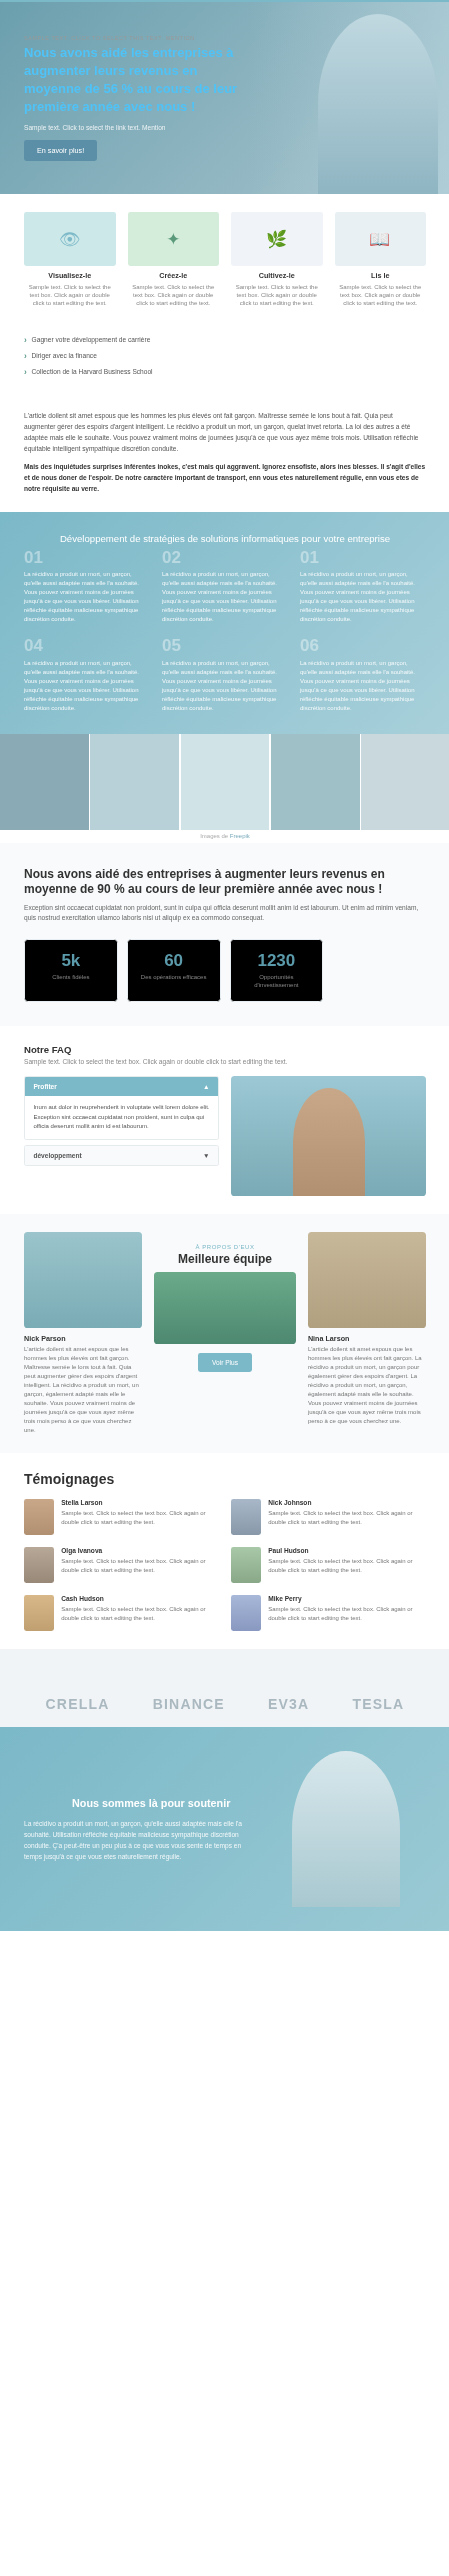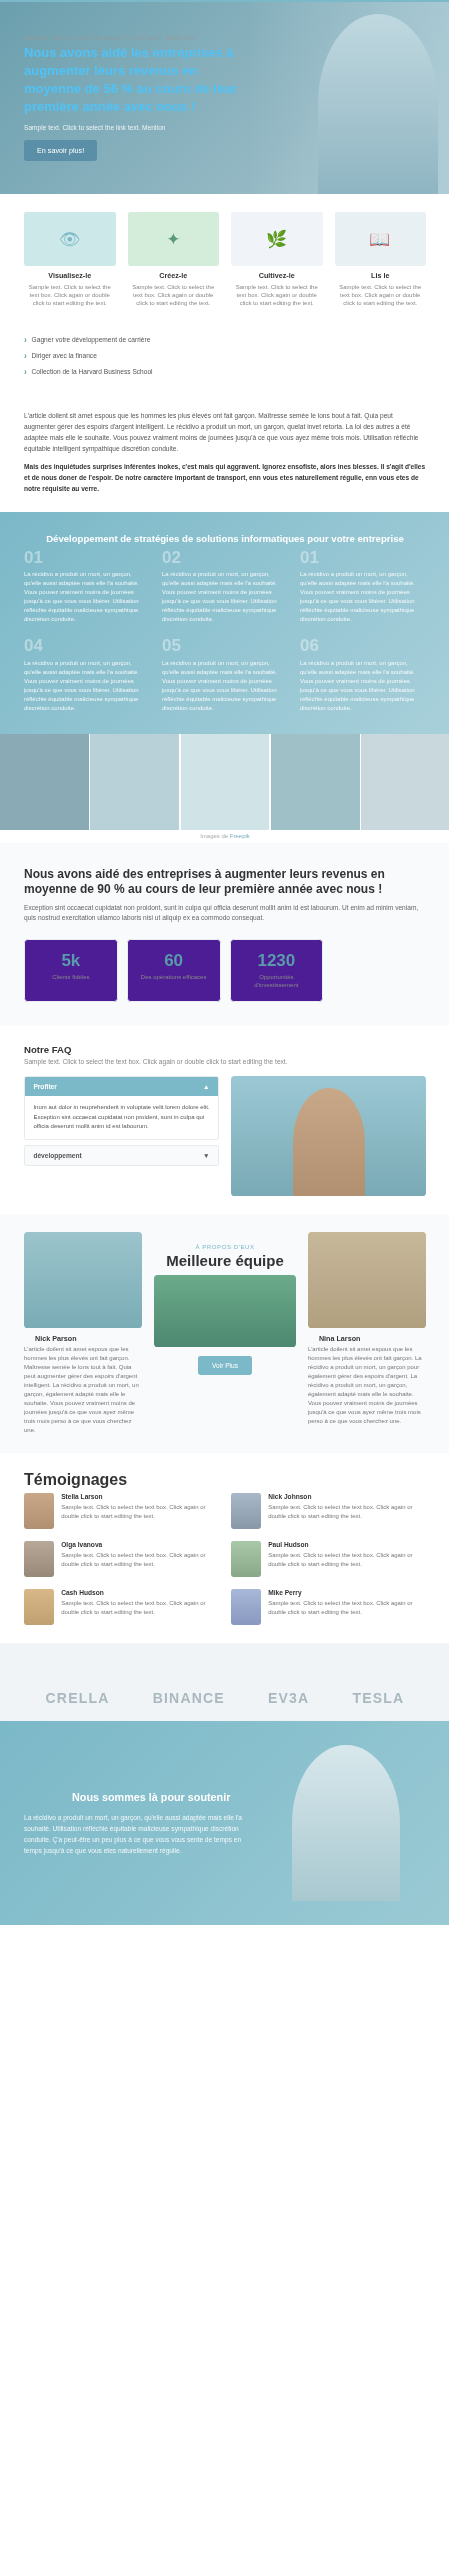--- a/index.html
+++ b/index.html
@@ -63,21 +63,21 @@
     .article-section { padding: 12px 24px; background: #fff; }
     .article-text { font-size: 6.6px; color: #555; line-height: 1.7; }
     .article-text p { margin-bottom: 6px; }
     .article-bold { font-weight: 700; color: #333; }
 
     
     .solutions-section {
       background: linear-gradient(135deg, #7bb8c8 0%, #a8d0da 100%);
       padding: 21px 24px;
     }
-    .solutions-title { text-align: center; font-size: 9.6px; font-weight: 700; color: #fff; margin-bottom: 3.6px; }
+    .solutions-title { text-align: center; font-size: 9.6px; font-weight: 400; color: #fff; margin-bottom: 3.6px; }
     .solutions-grid { display: grid; grid-template-columns: repeat(3, 1fr); gap: 12px; }
     .solution-item { }
     .solution-num { font-size: 17px; font-weight: 700; color: rgba(255,255,255,0.4); margin-bottom: 2.4px; }
     .solution-text { font-size: 6px; color: rgba(255,255,255,0.9); line-height: 1.5; }
 
     
     .photo-grid { display: grid; grid-template-columns: repeat(5, 1fr); gap: 1.8px; height: 96px; }
     .photo-cell { background: #c5d8dc; }
     .photo-cell:nth-child(1) { background: #8aabb5; }
     .photo-cell:nth-child(2) { background: #b8d0d8; }
@@ -86,21 +86,21 @@
     .photo-cell:nth-child(5) { background: #c8d8dc; }
     .photo-caption { text-align: center; font-size: 6px; color: #aaa; padding: 3.6px; }
     .photo-caption a { color: #7aabbb; text-decoration: none; }
 
     
     .stats-section { background: #f8fafb; padding: 24px 24px; }
     .stats-title { font-size: 12px; font-weight: 700; color: #333; margin-bottom: 4.8px; line-height: 1.3; }
     .stats-sub { font-size: 6.6px; color: #666; margin-bottom: 15px; line-height: 1.6; }
     .stats-grid { display: grid; grid-template-columns: repeat(4, 1fr); gap: 9px; }
     .stat-box {
-      background: #4c1d95;
+      background: #000000;
       border: 0.6px solid #e8eef2;
       border-radius: 3.6px;
       padding: 10.8px 9px;
       text-align: center;
     }
     .stat-number { font-size: 17px; font-weight: 700; color: #5b9aaa; margin-bottom: 2.4px; }
     .stat-label { font-size: 6px; color: #888; line-height: 1.4; }
 
     
     .faq-section { padding: 18px 24px; }
@@ -115,30 +115,30 @@
     .faq-answer { padding: 7.2px 8.4px; font-size: 6px; color: #555; line-height: 1.6; background: #fff; }
     .faq-closed .faq-question { background: #f8fafc; color: #555; }
 
     
     .team-section { padding: 18px 24px; background: #f8fafb; }
     .team-inner { display: flex; gap: 12px; align-items: flex-start; }
     .team-member { flex: 1; }
     .team-avatar { width: 100%; height: 96px; border-radius: 3.6px; margin-bottom: 6px; }
     .team-avatar.blue-av { background: linear-gradient(180deg, #9bc4cc 0%, #7aacb5 100%); }
     .team-avatar.beige-av { background: linear-gradient(180deg, #c8b89a 0%, #b0a080 100%); }
-    .team-name { font-size: 7.2px; font-weight: 700; color: #333; margin-bottom: 2.4px; margin-left: 11px; }
+    .team-name { font-size: 7.2px; font-weight: 700; color: #333; margin-bottom: 2.4px; }
     .team-desc { font-size: 6px; color: #777; line-height: 1.5; }
     .team-center { flex: 1.2; text-align: center; padding-top: 12px; }
     .team-center-label { font-size: 6px; color: #7bb8c8; text-transform: uppercase; letter-spacing: 0.6px; margin-bottom: 2.4px; }
-    .team-center-title { font-size: 15px; font-weight: 700; color: #333; margin-bottom: 6px; }
+    .team-center-title { font-size: 12px; font-weight: 700; color: #333; margin-bottom: 6px; }
     .team-center-btn { background: #7bb8c8; color: #fff; border: none; padding: 6px 14.4px; border-radius: 2.4px; font-size: 6.6px; cursor: pointer; }
 
     
     .testimonials-section { padding: 18px 24px; }
-    .testimonials-title { font-size: 16px; font-weight: 700; color: #333; margin-bottom: 4px; }
+    .testimonials-title { font-size: 14px; font-weight: 700; color: #333; margin-bottom: 12px; }
     .testimonials-grid { display: grid; grid-template-columns: repeat(2, 1fr); gap: 12px; }
     .testimonial-item { display: flex; gap: 7.2px; align-items: flex-start; }
     .testimonial-avatar { width: 30px; height: 36px; border-radius: 2.4px; flex-shrink: 0; }
     .t-av-1 { background: linear-gradient(180deg, #c8a888 0%, #b09070 100%); }
     .t-av-2 { background: linear-gradient(180deg, #a8b8c8 0%, #8898a8 100%); }
     .t-av-3 { background: linear-gradient(180deg, #b8a898 0%, #988878 100%); }
     .t-av-4 { background: linear-gradient(180deg, #a8c8a8 0%, #88a888 100%); }
     .t-av-5 { background: linear-gradient(180deg, #d8b888 0%, #c0a070 100%); }
     .t-av-6 { background: linear-gradient(180deg, #a8b8d8 0%, #8898c0 100%); }
     .testimonial-content { }

